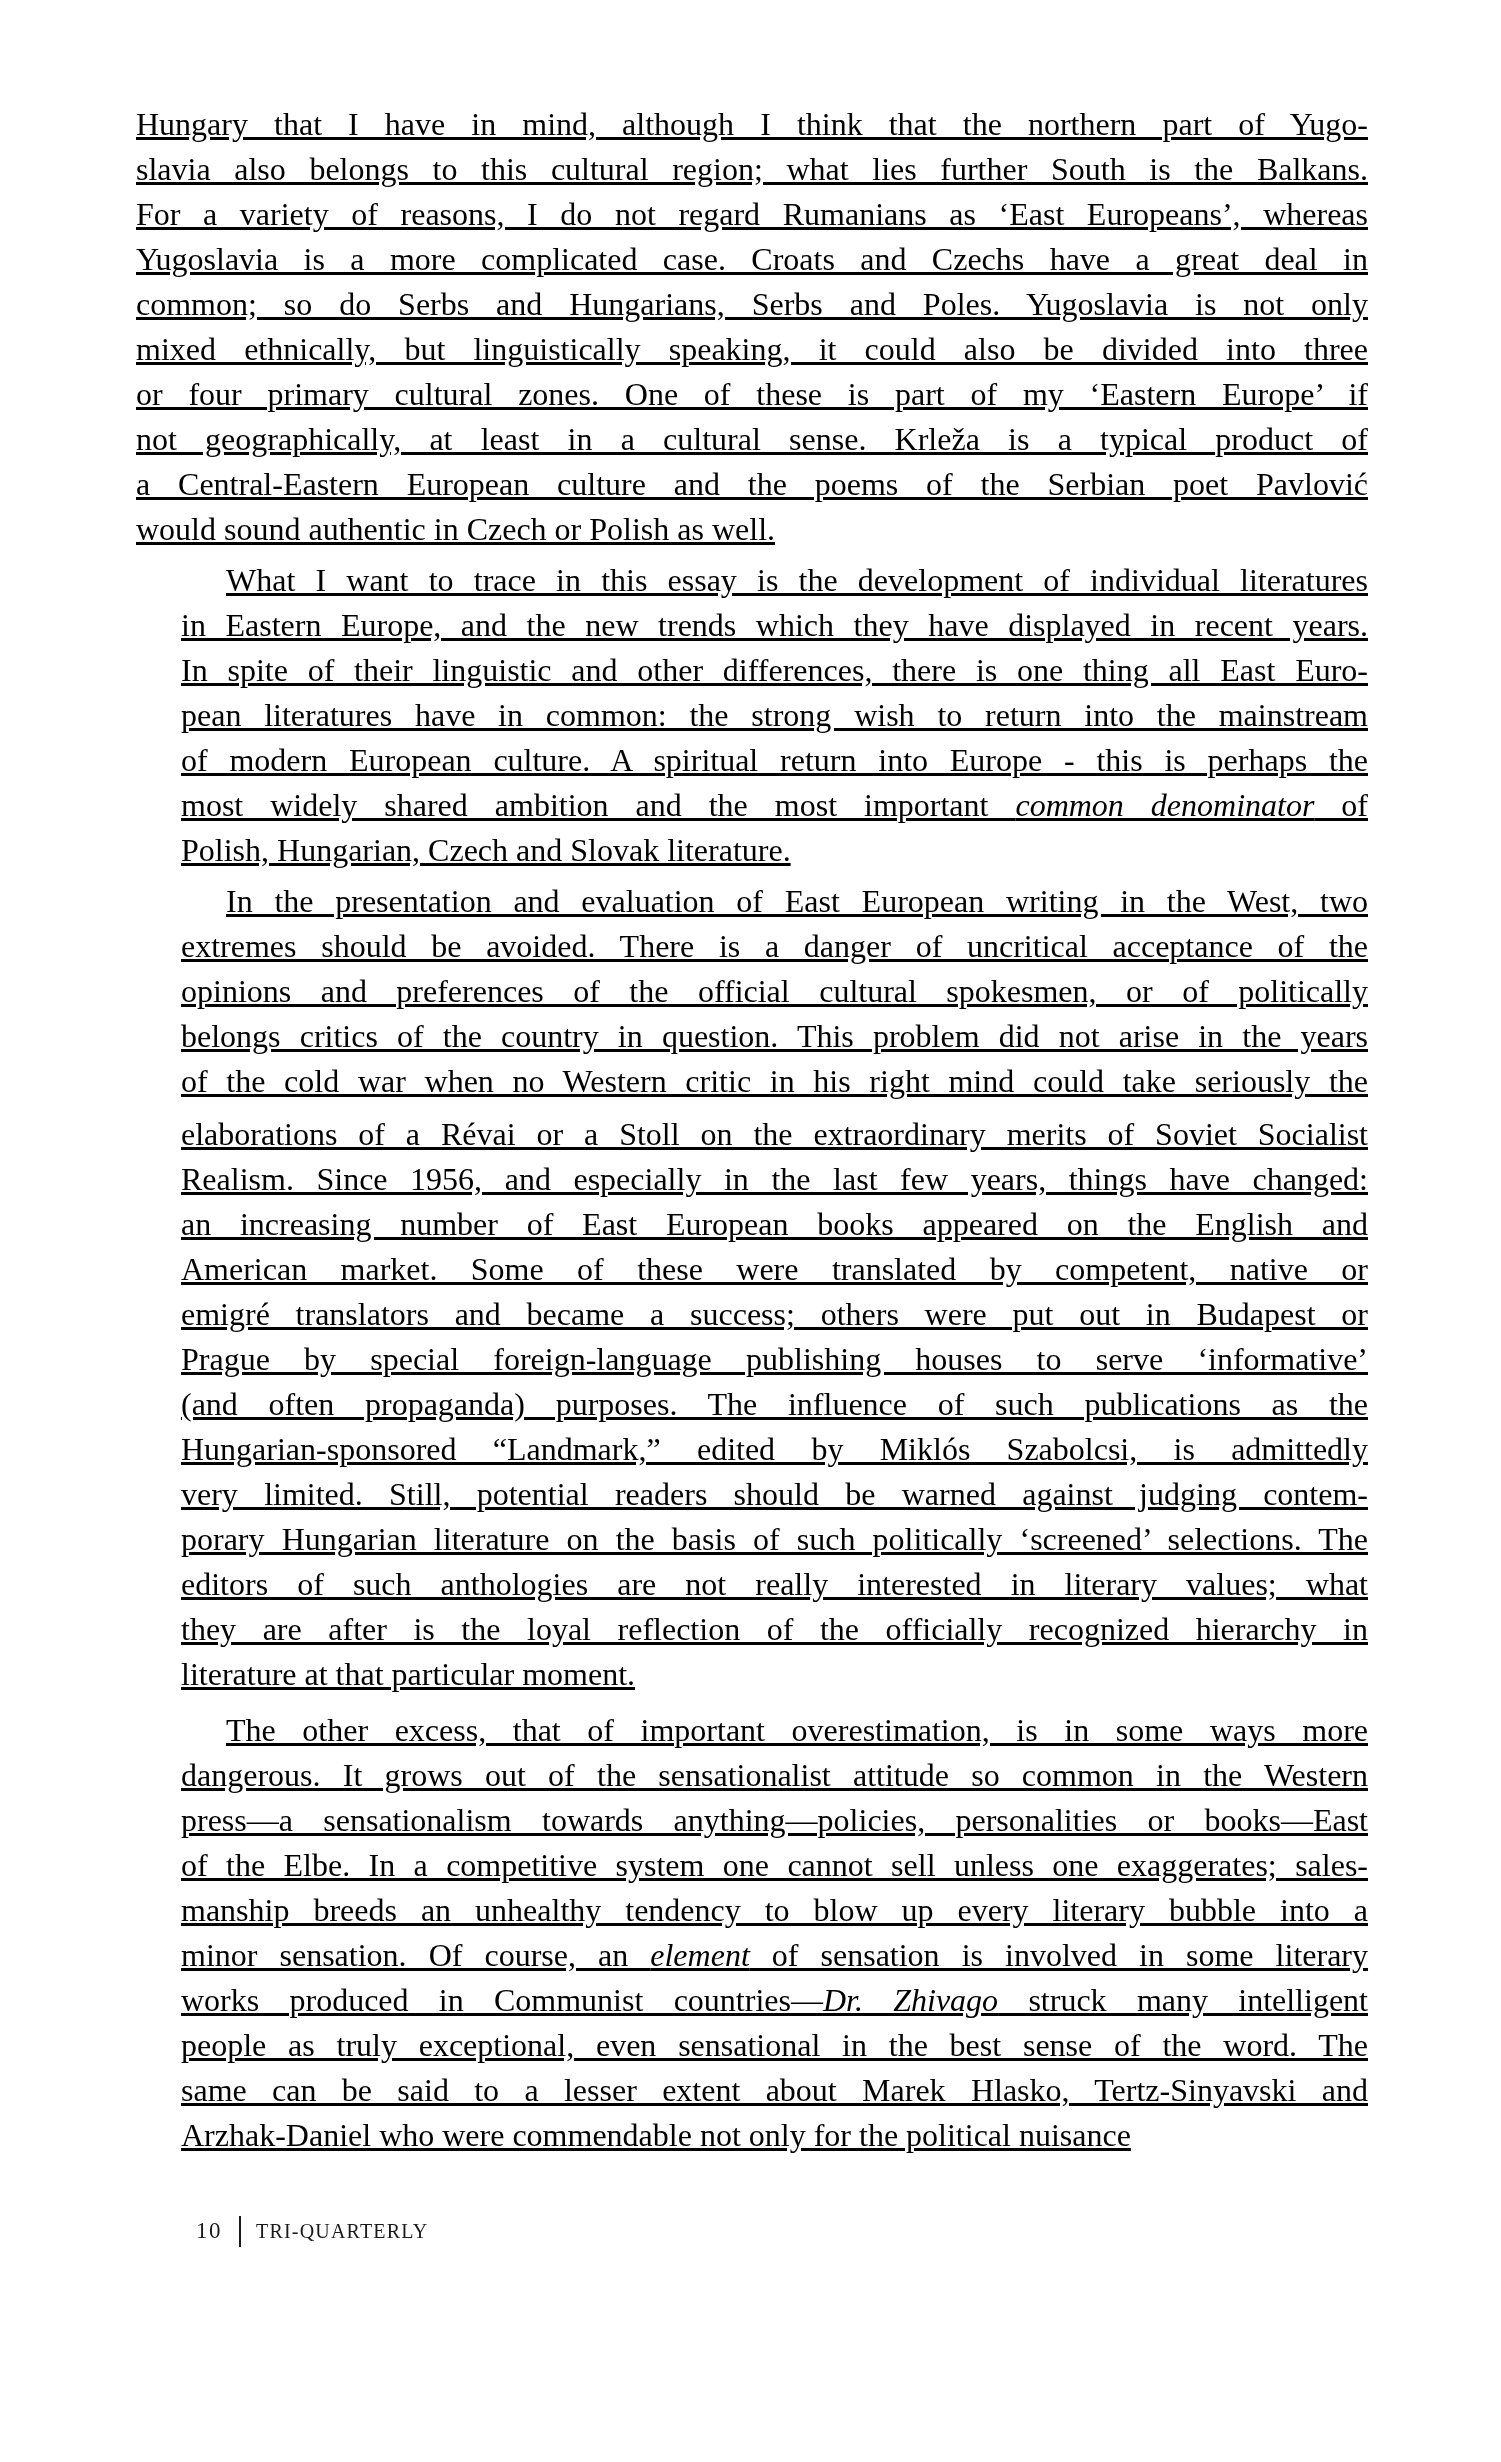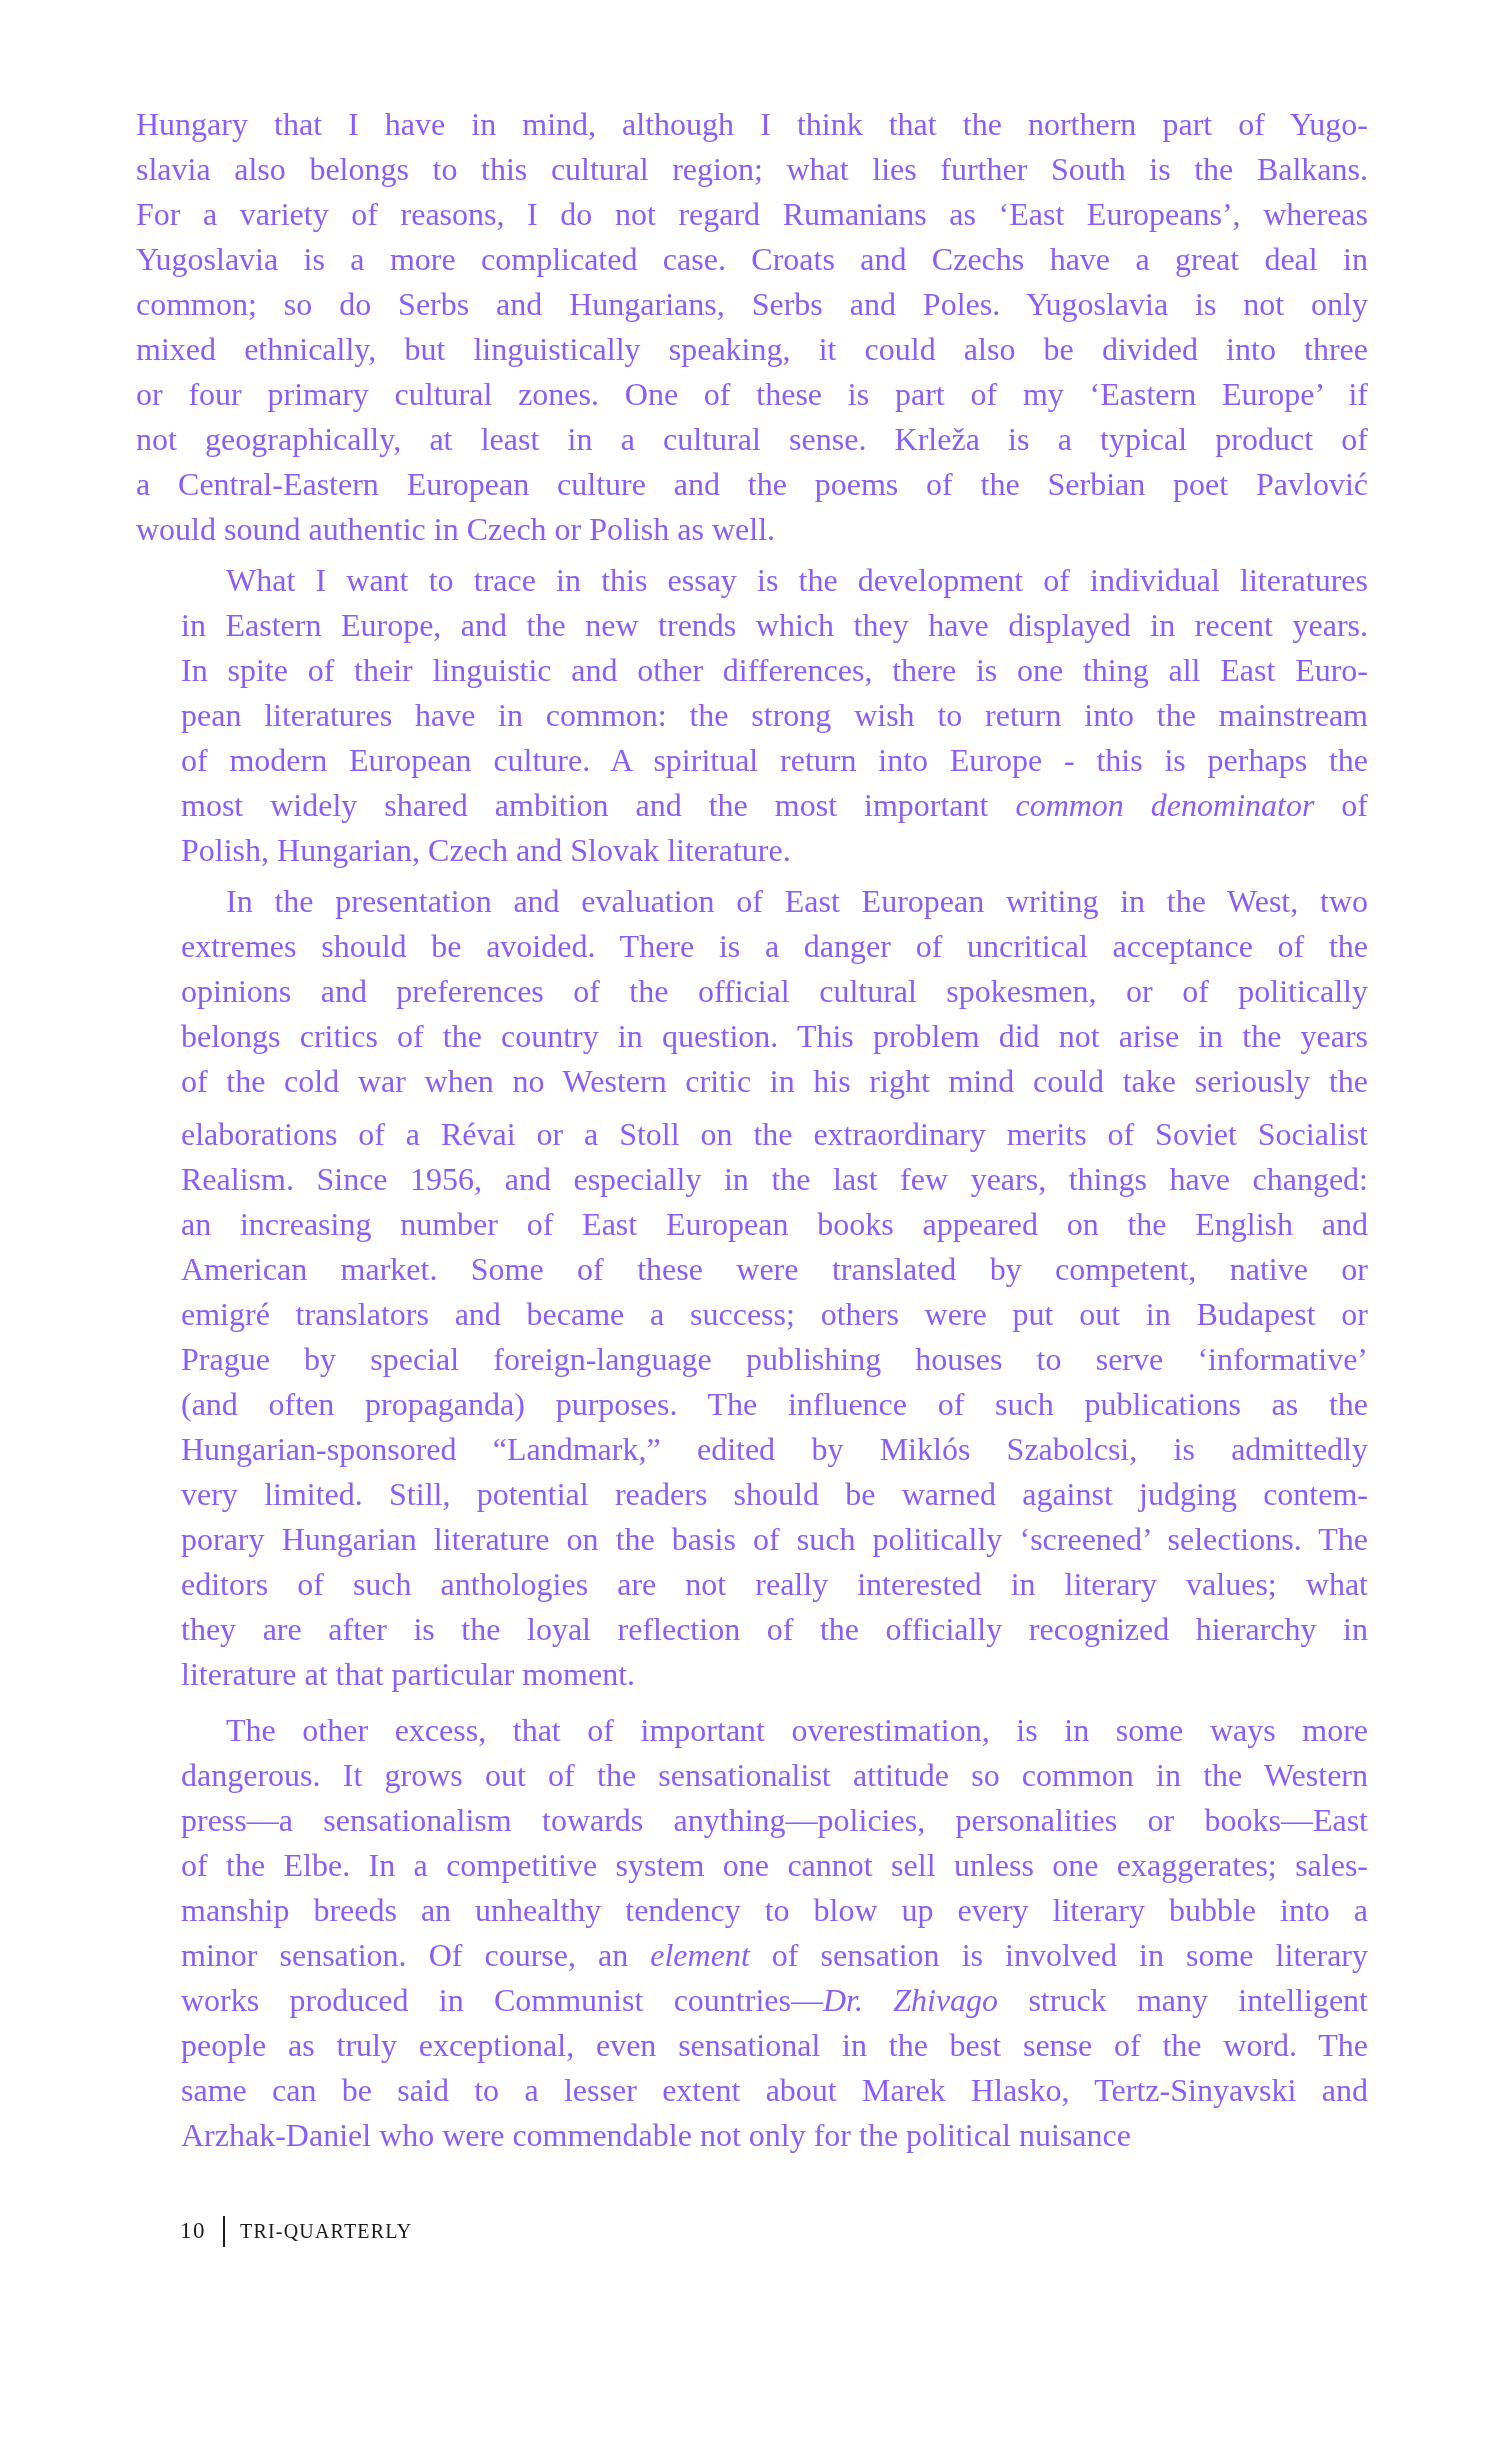--- a/index.html
+++ b/index.html
@@ -5,33 +5,34 @@
   html, body { margin: 0; padding: 0; background: #ffffff; }
   body { width: 1501px; height: 2462px; position: relative; overflow: hidden; }
   .page {
     position: absolute;
     left: 136px;
     top: 102px;
     width: 1232px;
     font-family: "Liberation Serif", "DejaVu Serif", serif;
     font-size: 32px;
     line-height: 45px;
-    color: #8b5cf6;
+    color: #000000;
     text-align: justify;
+    text-decoration: underline;
   }
   .para { margin: 0; text-align: justify; text-align-last: left; }
   .para.indent { text-indent: 45px; }
   .para + .para { margin-top: 6.2px; }
   .para.p4 { margin-top: 11px; }
   .line { display: block; text-align: justify; text-align-last: justify; white-space: nowrap; }
   .line.last { text-align-last: left; }
   em { font-style: italic; }
   .footer {
     position: absolute;
-    left: 180px;
+    left: 196px;
     top: 2208px;
     height: 46px;
     display: flex;
     align-items: center;
     font-family: "Liberation Serif", "DejaVu Serif", serif;
     color: #1a1a1a;
   }
   .folio { font-size: 23px; letter-spacing: 1.5px; }
   .rule { width: 1.5px; height: 31px; background: #1a1a1a; margin: 0 15.5px 0 17px; }
   .journal { font-size: 20px; letter-spacing: 1.2px; }

